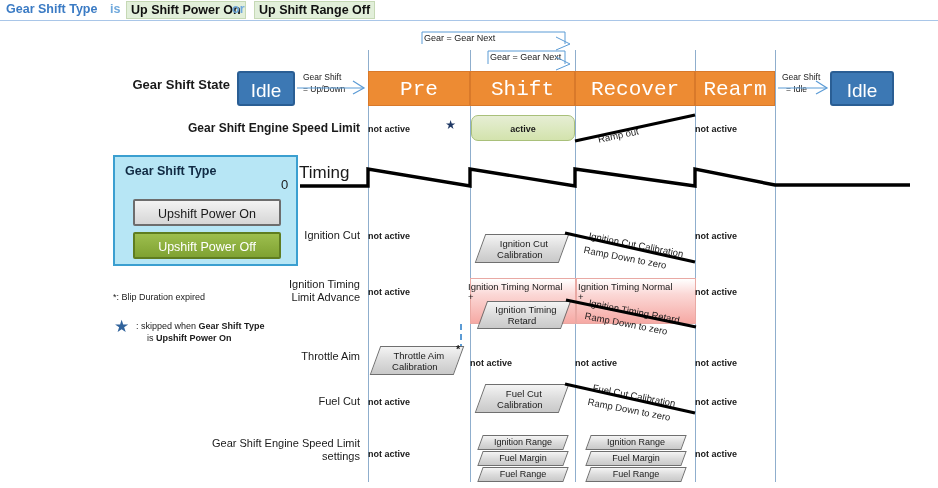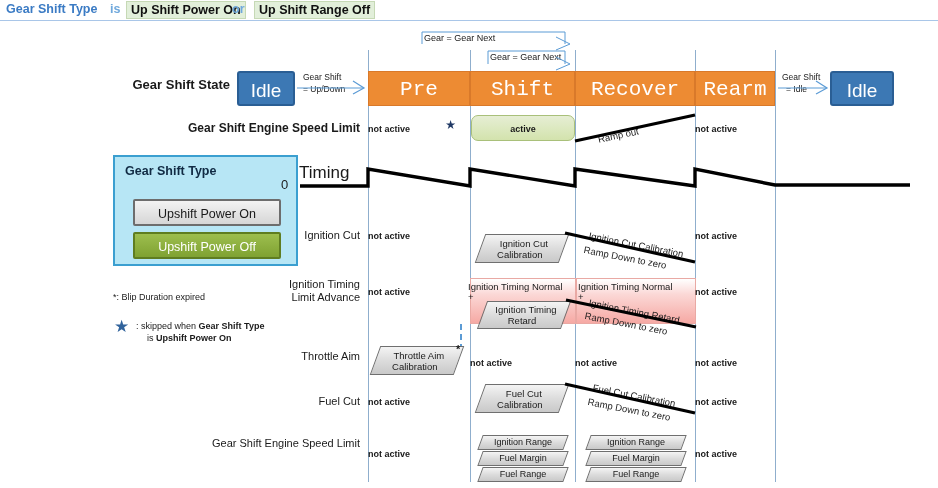--- a/index.html
+++ b/index.html
@@ -202,20 +202,21 @@
   <div class="para" style="left:480px;top:362px;width:84px;height:29px;padding-top:3px;">
     <span>Fuel Cut</span>
     <span>Calibration</span>
   </div>
   <div class="slanttxt" style="left:594px;top:360px;transform:rotate(11deg);">Fuel Cut Calibration</div>
   <div class="slanttxt" style="left:589px;top:374px;transform:rotate(11deg);">Ramp Down to zero</div>
   <div class="cell" style="left:695px;top:375px;width:80px;">not active</div>
 
   <div class="rowlabel" style="left:200px;top:415px;width:160px;">
     <div>Gear Shift Engine Speed Limit</div>
+    <div>settings</div>
   </div>
   <div class="cell" style="left:368px;top:427px;width:102px;">not active</div>
 
   <div class="para thin" style="left:480px;top:413px;width:86px;height:15px;padding-top:1px;">
     <span>Ignition Range</span>
   </div>
   <div class="para thin" style="left:480px;top:429px;width:86px;height:15px;padding-top:1px;">
     <span>Fuel Margin</span>
   </div>
   <div class="para thin" style="left:480px;top:445px;width:86px;height:15px;padding-top:1px;">

